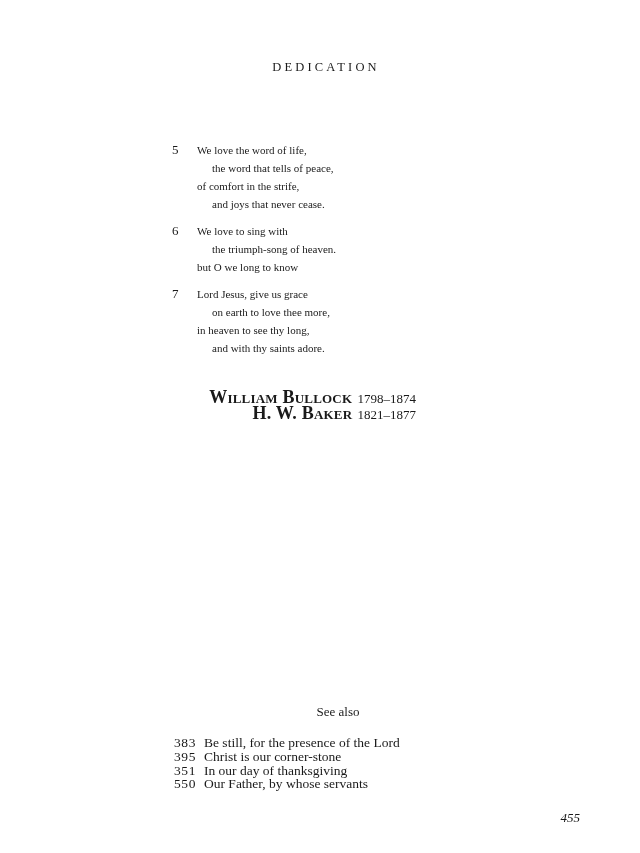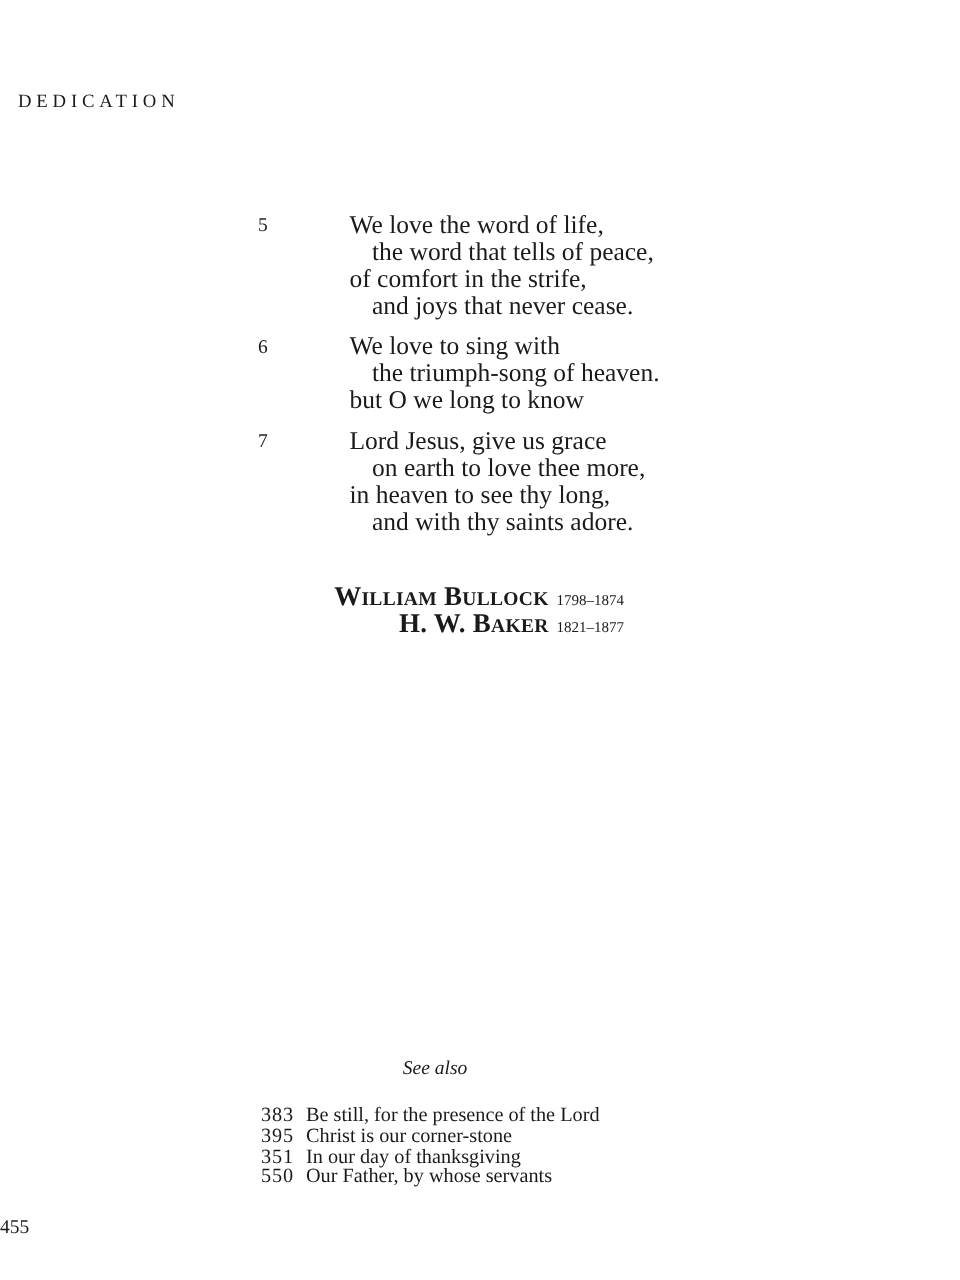--- a/index.html
+++ b/index.html
@@ -13,21 +13,21 @@
       position: relative;
       overflow: hidden;
       font-family: "Liberation Serif", "DejaVu Serif", serif;
       color: #1a1a1a;
     }
     .running-head {
       position: absolute;
       top: 60px;
       left: 0;
       width: 640px;
-      text-align: left;
+      text-align: center;
       font-size: 12.5px;
       letter-spacing: 3.2px;
       padding-left: 12px;
       box-sizing: border-box;
     }
     .verses {
       position: absolute;
       left: 172px;
       top: 141px;
       width: 300px;
@@ -40,24 +40,23 @@
       position: absolute;
       left: 0;
       top: 1px;
       font-size: 13px;
       width: 14px;
     }
     .verse-lines {
       margin-left: 25px;
     }
     .line {
-      font-size: 17px;
+      font-size: 11px;
       line-height: 18px;
       white-space: nowrap;
-      margin-left: 36px;
     }
     .line.indent {
       padding-left: 15px;
     }
     .authors {
       position: absolute;
       left: 200px;
       top: 390px;
       width: 216px;
       text-align: right;
@@ -67,31 +66,31 @@
     .author {
       white-space: nowrap;
     }
     .author-name {
       font-variant: small-caps;
       font-size: 18px;
       letter-spacing: 0.2px;
       font-weight: bold;
     }
     .author-dates {
-      font-size: 10px;
+      font-size: 13px;
       margin-left: 2px;
     }
     .see-also {
       position: absolute;
       left: 0;
       top: 704px;
       width: 580px;
       text-align: center;
-      font-style: italic;
       font-size: 13px;
+      padding-left: 48px;
     }
     .see-list {
       position: absolute;
       left: 174px;
       top: 736px;
     }
     .see-item {
       font-size: 13.5px;
       line-height: 13.8px;
       white-space: nowrap;
@@ -99,22 +98,23 @@
     .see-num {
       display: inline-block;
       width: 30px;
       letter-spacing: 0.6px;
     }
     .page-number {
       position: absolute;
       top: 810px;
       left: 0;
       width: 580px;
-      text-align: left;
+      text-align: right;
       font-size: 13px;
+      font-style: italic;
     }
   </style>
 </head>
 <body>
 
 <div class="running-head">DEDICATION</div>
 
 <div class="verses">
   <div class="verse">
     <span class="verse-num">5</span>

